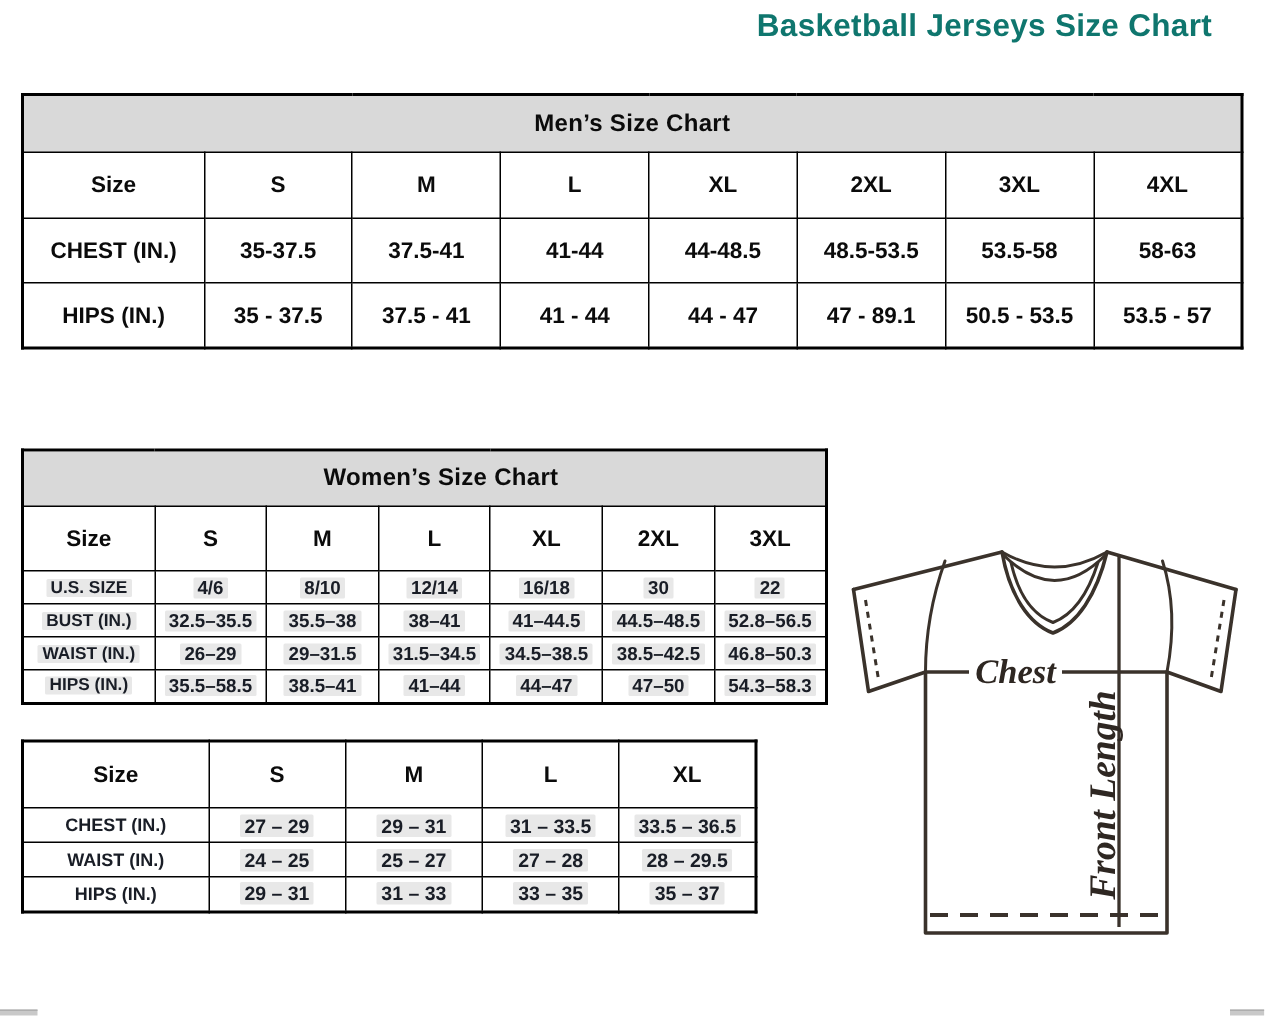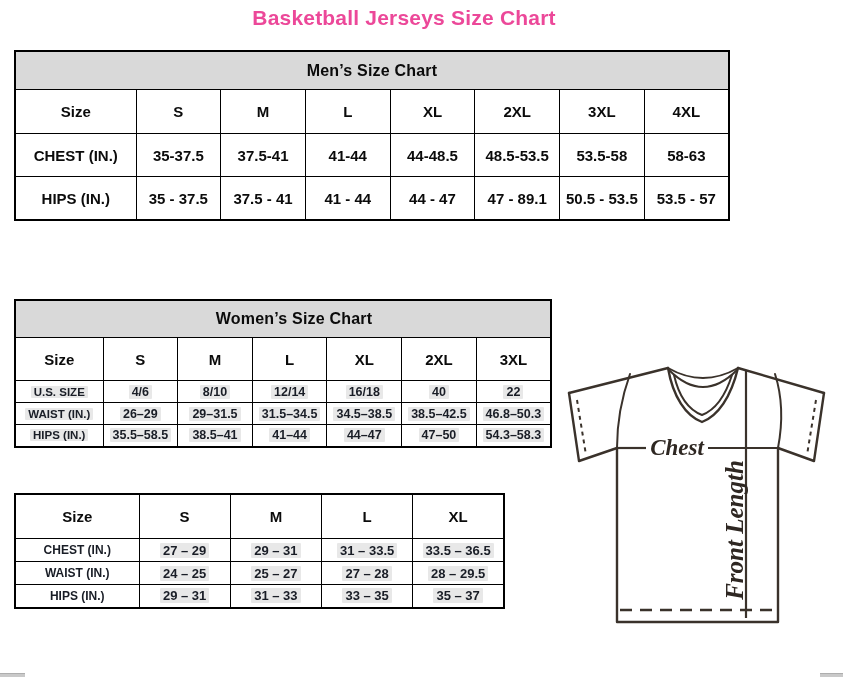--- a/index.html
+++ b/index.html
@@ -2,35 +2,35 @@
 <html><head>
 <meta charset="utf-8">
 <style>
   html,body { margin:0; padding:0; background:#ffffff; }
   .stage {
     position:relative; width:843px; height:679px; background:#ffffff;
     font-family:"Liberation Sans", sans-serif; overflow:hidden;
   }
   .page-title {
     position:absolute; top:6px; left:0; width:808px; margin:0;
-    text-align:center; font-size:21px; font-weight:bold; color:#ec4899;
+    text-align:right; font-size:21px; font-weight:bold; color:#0f766e;
     letter-spacing:0.2px;
   }
   table.tbl {
     position:absolute; border-collapse:collapse; table-layout:fixed;
     background:#fff; border:2px solid #000;
   }
   .tbl th, .tbl td {
     border:1.5px solid #000; text-align:center; vertical-align:middle;
     padding:0; font-weight:bold; color:#0b0b0b; overflow:hidden; white-space:nowrap;
   }
   .tbl tr.band th { background:#d9d9d9; font-size:16px; letter-spacing:0.2px; }
 
   
-  .mens { left:14px; top:50px; width:716px; }
+  .mens { left:14px; top:62px; width:815px; }
   .mens tr.band th { height:37px; }
   .mens tr.sizes th { height:43px; font-size:15px; }
   .mens tbody th, .mens tbody td { height:42px; font-size:15px; }
 
   
   .womens { left:14px; top:299px; width:538px; }
   .womens tr.band th { height:36px;padding-left:22px; }
   .womens tr.sizes th { height:42px; font-size:15px; }
   .womens tbody tr { height:22px; }
   .womens tbody th { font-size:11.5px; }
@@ -146,22 +146,31 @@
         <th>3XL</th>
       </tr>
     </thead>
     <tbody>
       <tr>
         <th><span class="hl">U.S. SIZE</span></th>
         <td><span class="hl">4/6</span></td>
         <td><span class="hl">8/10</span></td>
         <td><span class="hl">12/14</span></td>
         <td><span class="hl">16/18</span></td>
-        <td><span class="hl">40</span></td>
+        <td><span class="hl">30</span></td>
         <td><span class="hl">22</span></td>
+      </tr>
+      <tr>
+        <th><span class="hl">BUST (IN.)</span></th>
+        <td><span class="hl">32.5–35.5</span></td>
+        <td><span class="hl">35.5–38</span></td>
+        <td><span class="hl">38–41</span></td>
+        <td><span class="hl">41–44.5</span></td>
+        <td><span class="hl">44.5–48.5</span></td>
+        <td><span class="hl">52.8–56.5</span></td>
       </tr>
       <tr>
         <th><span class="hl">WAIST (IN.)</span></th>
         <td><span class="hl">26–29</span></td>
         <td><span class="hl">29–31.5</span></td>
         <td><span class="hl">31.5–34.5</span></td>
         <td><span class="hl">34.5–38.5</span></td>
         <td><span class="hl">38.5–42.5</span></td>
         <td><span class="hl">46.8–50.3</span></td>
       </tr>

